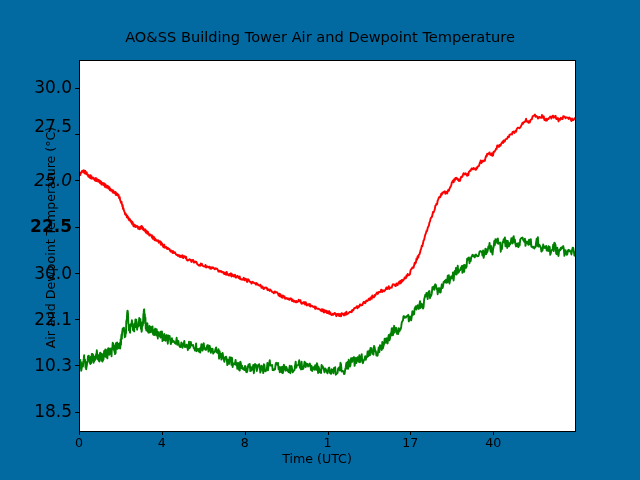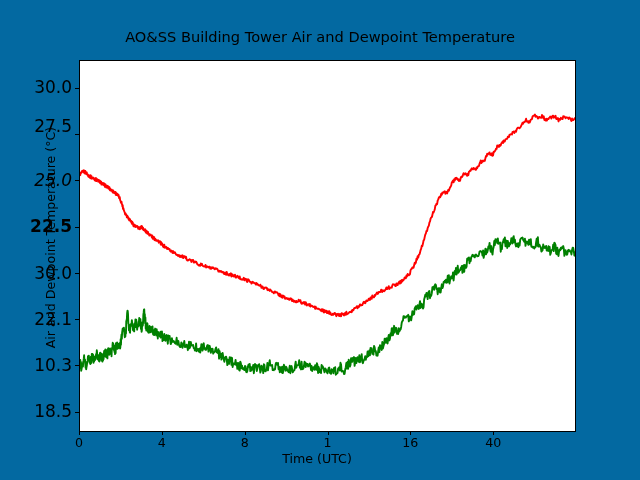--- a/index.html
+++ b/index.html
@@ -136,21 +136,21 @@
       <div class="ytick-mark" style="top: 226.567px;"></div>
       <div class="ytick-mark" style="top: 180.299px;"></div>
       <div class="ytick-mark" style="top: 134.03px;"></div>
       <div class="ytick-mark" style="top: 87.7612px;"></div>
     </div>
   <div id="xtick-labels">
       <div class="xtick-label" style="left: 79px;">0</div>
       <div class="xtick-label" style="left: 161.833px;">4</div>
       <div class="xtick-label" style="left: 244.667px;">8</div>
       <div class="xtick-label" style="left: 327.5px;">1</div>
-      <div class="xtick-label" style="left: 410.333px;">16</div>
+      <div class="xtick-label" style="left: 410.333px;">17</div>
       <div class="xtick-label" style="left: 493.167px;">40</div>
     </div>
   <div id="xtick-marks">
       <div class="xtick-mark" style="left: 79px;"></div>
       <div class="xtick-mark" style="left: 161.833px;"></div>
       <div class="xtick-mark" style="left: 244.667px;"></div>
       <div class="xtick-mark" style="left: 327.5px;"></div>
       <div class="xtick-mark" style="left: 410.333px;"></div>
       <div class="xtick-mark" style="left: 493.167px;"></div>
     </div>

